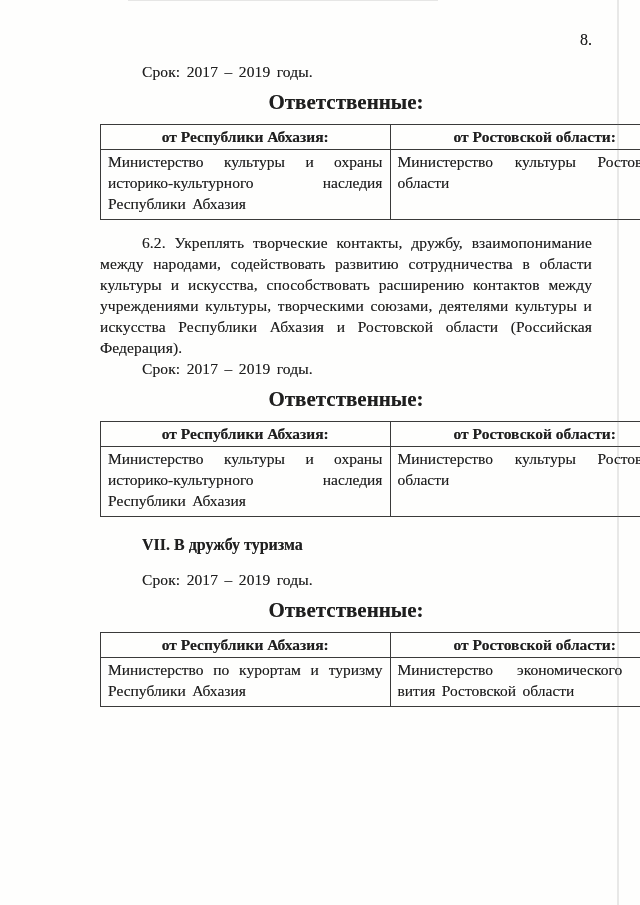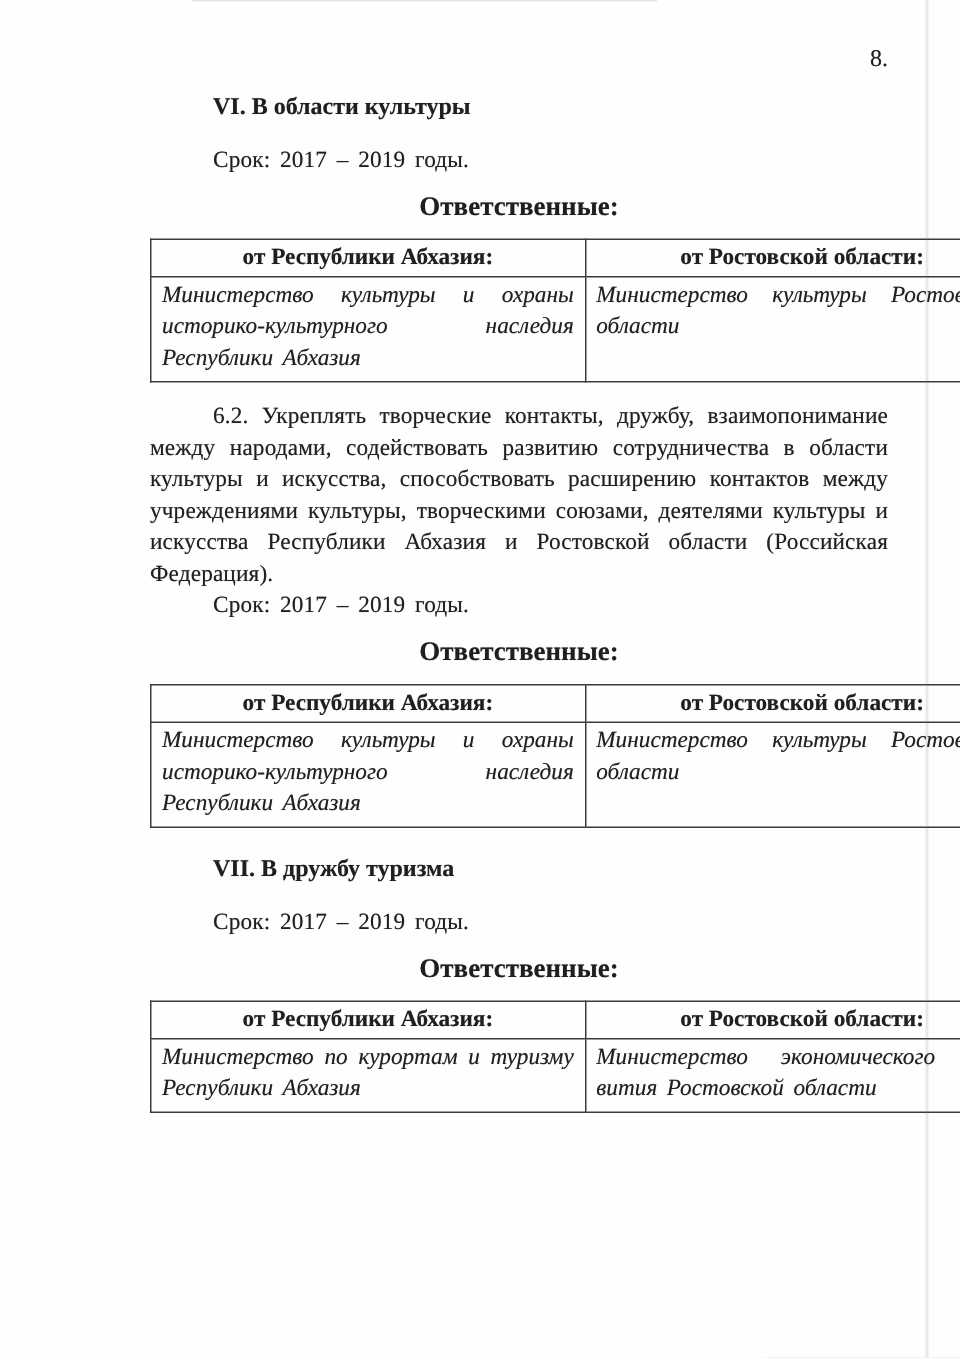--- a/index.html
+++ b/index.html
@@ -44,21 +44,21 @@
     font-size: 15.5px;
     line-height: 21px;
     text-align: justify;
     text-indent: 42px;
     word-spacing: 2.5px;
     letter-spacing: 0.1px;
   }
   .responsible-heading {
     text-align: center;
     font-weight: bold;
-    font-size: 18px;
+    font-size: 21px;
     line-height: 21px;
     margin: 10px 0 11px 0;
   }
   table.resp-table {
     border-collapse: collapse;
     width: 580px;
     table-layout: fixed;
     margin: 0 0 12px 0;
   }
   table.resp-table th,
@@ -72,21 +72,20 @@
   }
   table.resp-table th {
     font-weight: bold;
     text-align: center;
     padding: 1px 4px 2px 4px;
   }
   table.resp-table td {
     text-align: justify;
     word-spacing: 2.5px;
     padding: 1px 7px 5px 7px;
-    font-style: italic;
   }
   
   .scan-edge-right {
     position: absolute;
     top: 0;
     bottom: 0;
     left: 617px;
     width: 2px;
     background: rgba(120,120,120,0.16);
   }
@@ -103,21 +102,20 @@
 <body>
 
 <div class="page">
   <div class="scan-edge-top"></div>
   <div class="scan-edge-right"></div>
 
   <div class="content">
 
     <div class="page-number">8.</div>
 
-    <h2 class="section-heading">VI. В области культуры</h2>
 
     <p class="para">Срок: 2017 – 2019 годы.</p>
 
     <div class="responsible-heading">Ответственные:</div>
 
     <table class="resp-table">
       <tbody>
         <tr>
           <th>от Республики Абхазия:</th>
           <th>от Ростовской области:</th>

